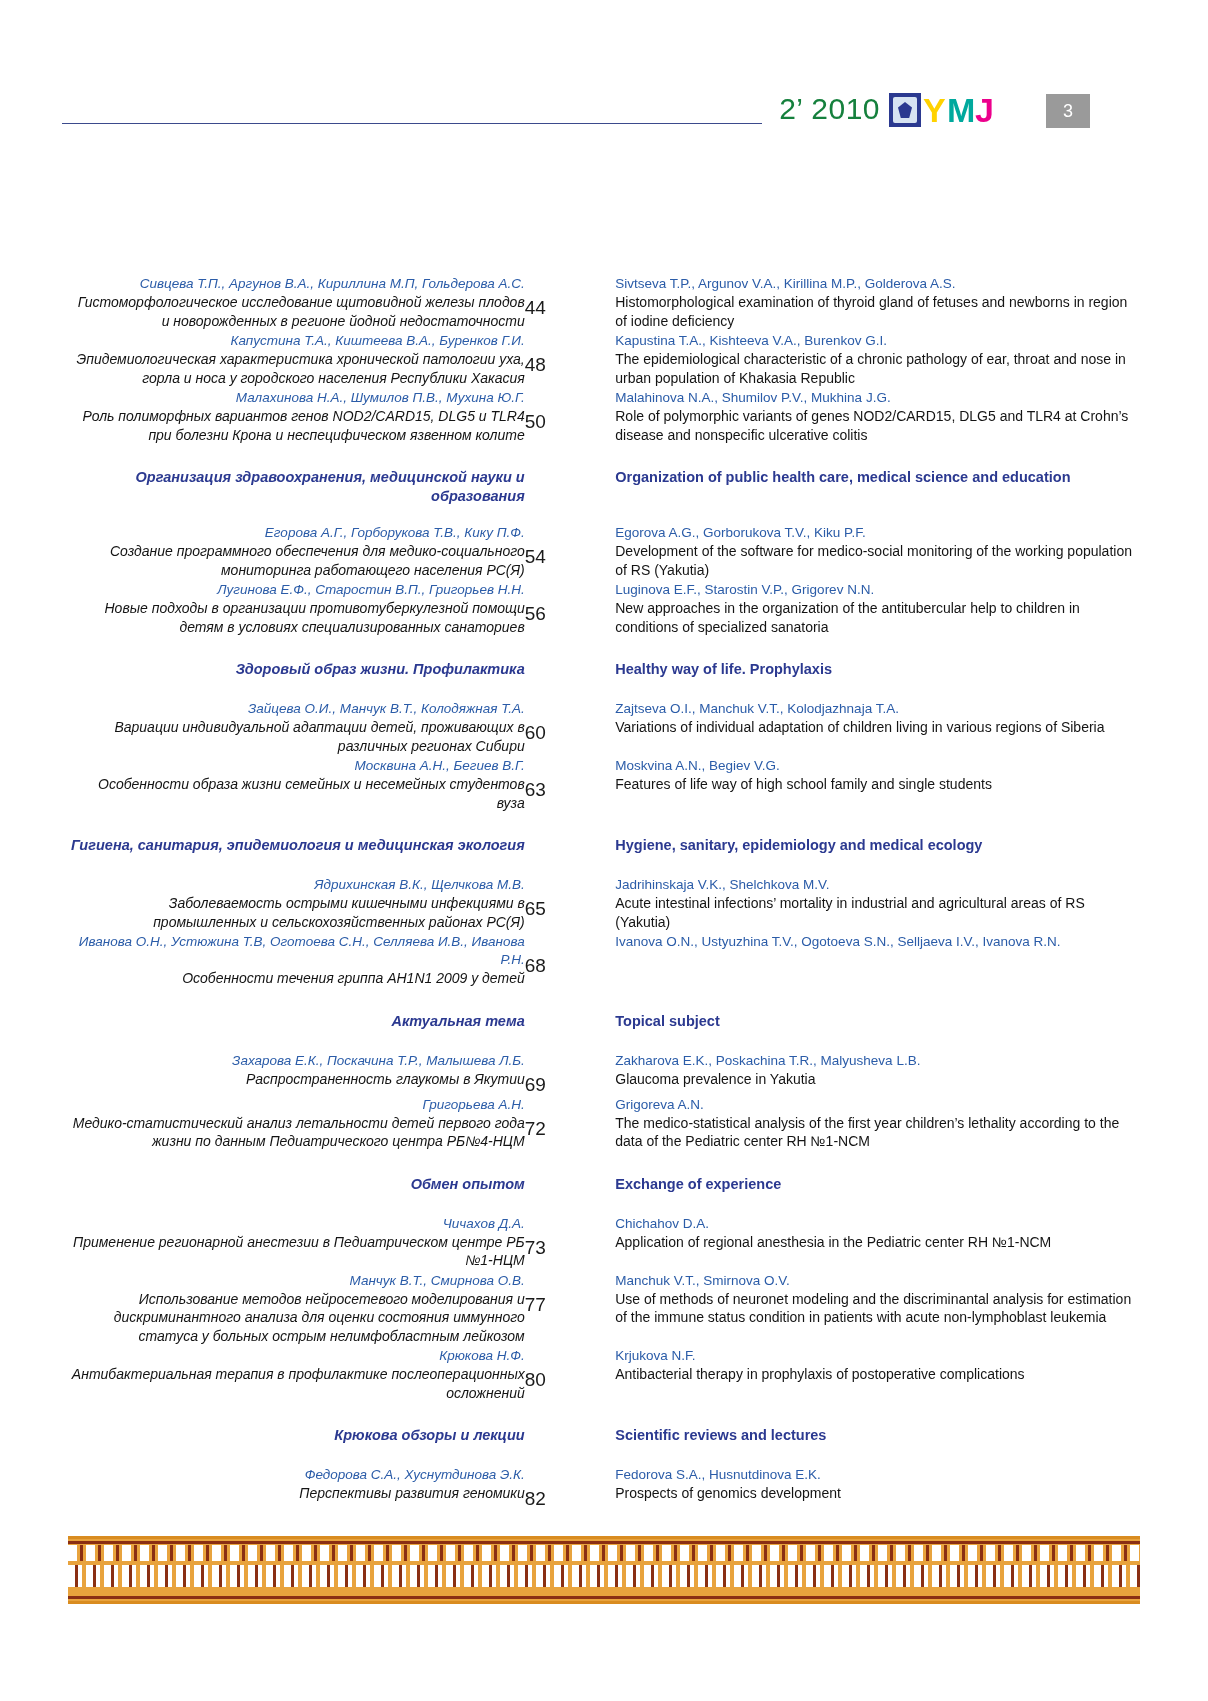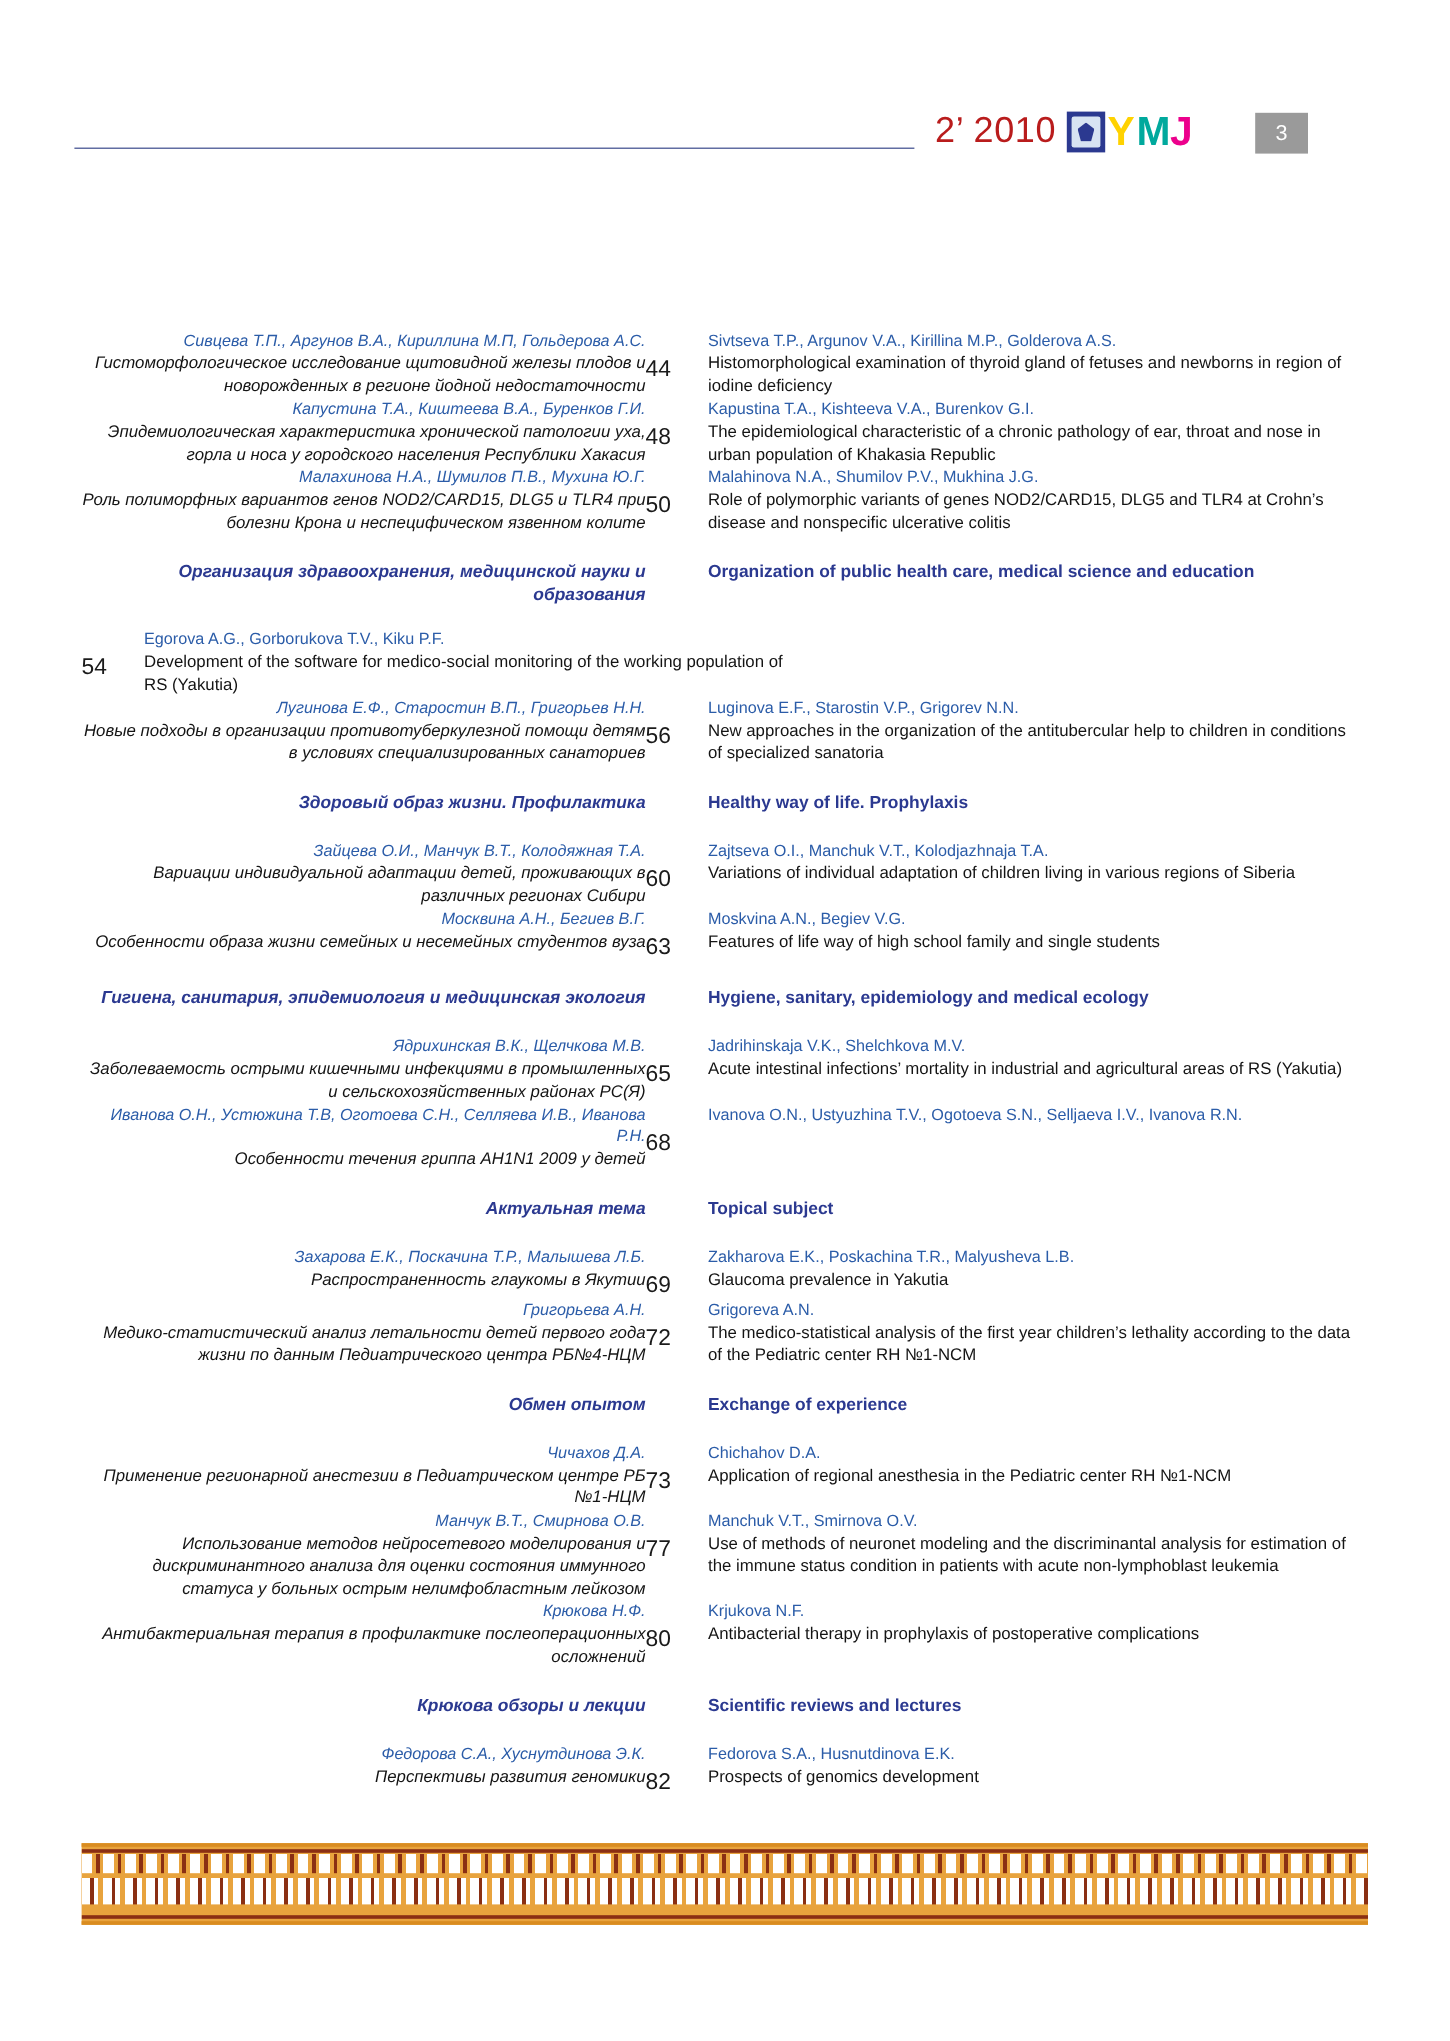--- a/index.html
+++ b/index.html
@@ -30,21 +30,21 @@
     left: 0;
     width: 700px;
     height: 1px;
     background: #3b4a8c;
   }
   .issue-label {
     position: absolute;
     right: 210px;
     top: 0;
     font-size: 30px;
-    color: #b91c1c;
+    color: #15803d;
     letter-spacing: 0.5px;
     font-weight: normal;
   }
   .logo {
     position: absolute;
     right: 85px;
     top: 1px;
     width: 116px;
     height: 36px;
   }
@@ -141,20 +141,21 @@
   .col-num {
     width: 52px;
     text-align: left;
     font-size: 19px;
     color: #1a1a1a;
     padding-top: 22px;
   }
   .col-en {
     width: 540px;
     text-align: left;
+    margin-left: 40px;
   }
   .authors {
     color: #2b5ca8;
     font-size: 13.5px;
     line-height: 18px;
   }
   .title {
     color: #141414;
     font-size: 14px;
     line-height: 18.5px;
@@ -268,20 +269,24 @@
         <div class="authors">Malahinova N.A., Shumilov P.V., Mukhina J.G.</div>
         <div class="title">Role of polymorphic variants of genes NOD2/CARD15, DLG5 and TLR4 at Crohn’s disease and nonspecific ulcerative colitis</div>
       </div>
     </div>
     <div class="section">
       <div class="col-ru">Организация здравоохранения,  медицинской науки и образования</div>
       <div class="col-num"></div>
       <div class="col-en">Organization of public health care, medical science and education</div>
     </div>
     <div class="entry">
+      <div class="col-ru entry-block">
+        <div class="authors">Егорова А.Г., Горборукова Т.В., Кику П.Ф.</div>
+        <div class="title">Создание программного обеспечения для медико-социального мониторинга работающего населения РС(Я)</div>
+      </div>
       <div class="col-num">54</div>
       <div class="col-en entry-block">
         <div class="authors">Egorova A.G., Gorborukova T.V., Kiku P.F.</div>
         <div class="title">Development of the software for medico-social monitoring of the working population of RS (Yakutia)</div>
       </div>
     </div>
     <div class="entry">
       <div class="col-ru entry-block">
         <div class="authors">Лугинова Е.Ф., Старостин В.П., Григорьев Н.Н.</div>
         <div class="title">Новые подходы в организации противотуберкулезной помощи детям в условиях специализированных санаториев</div>

